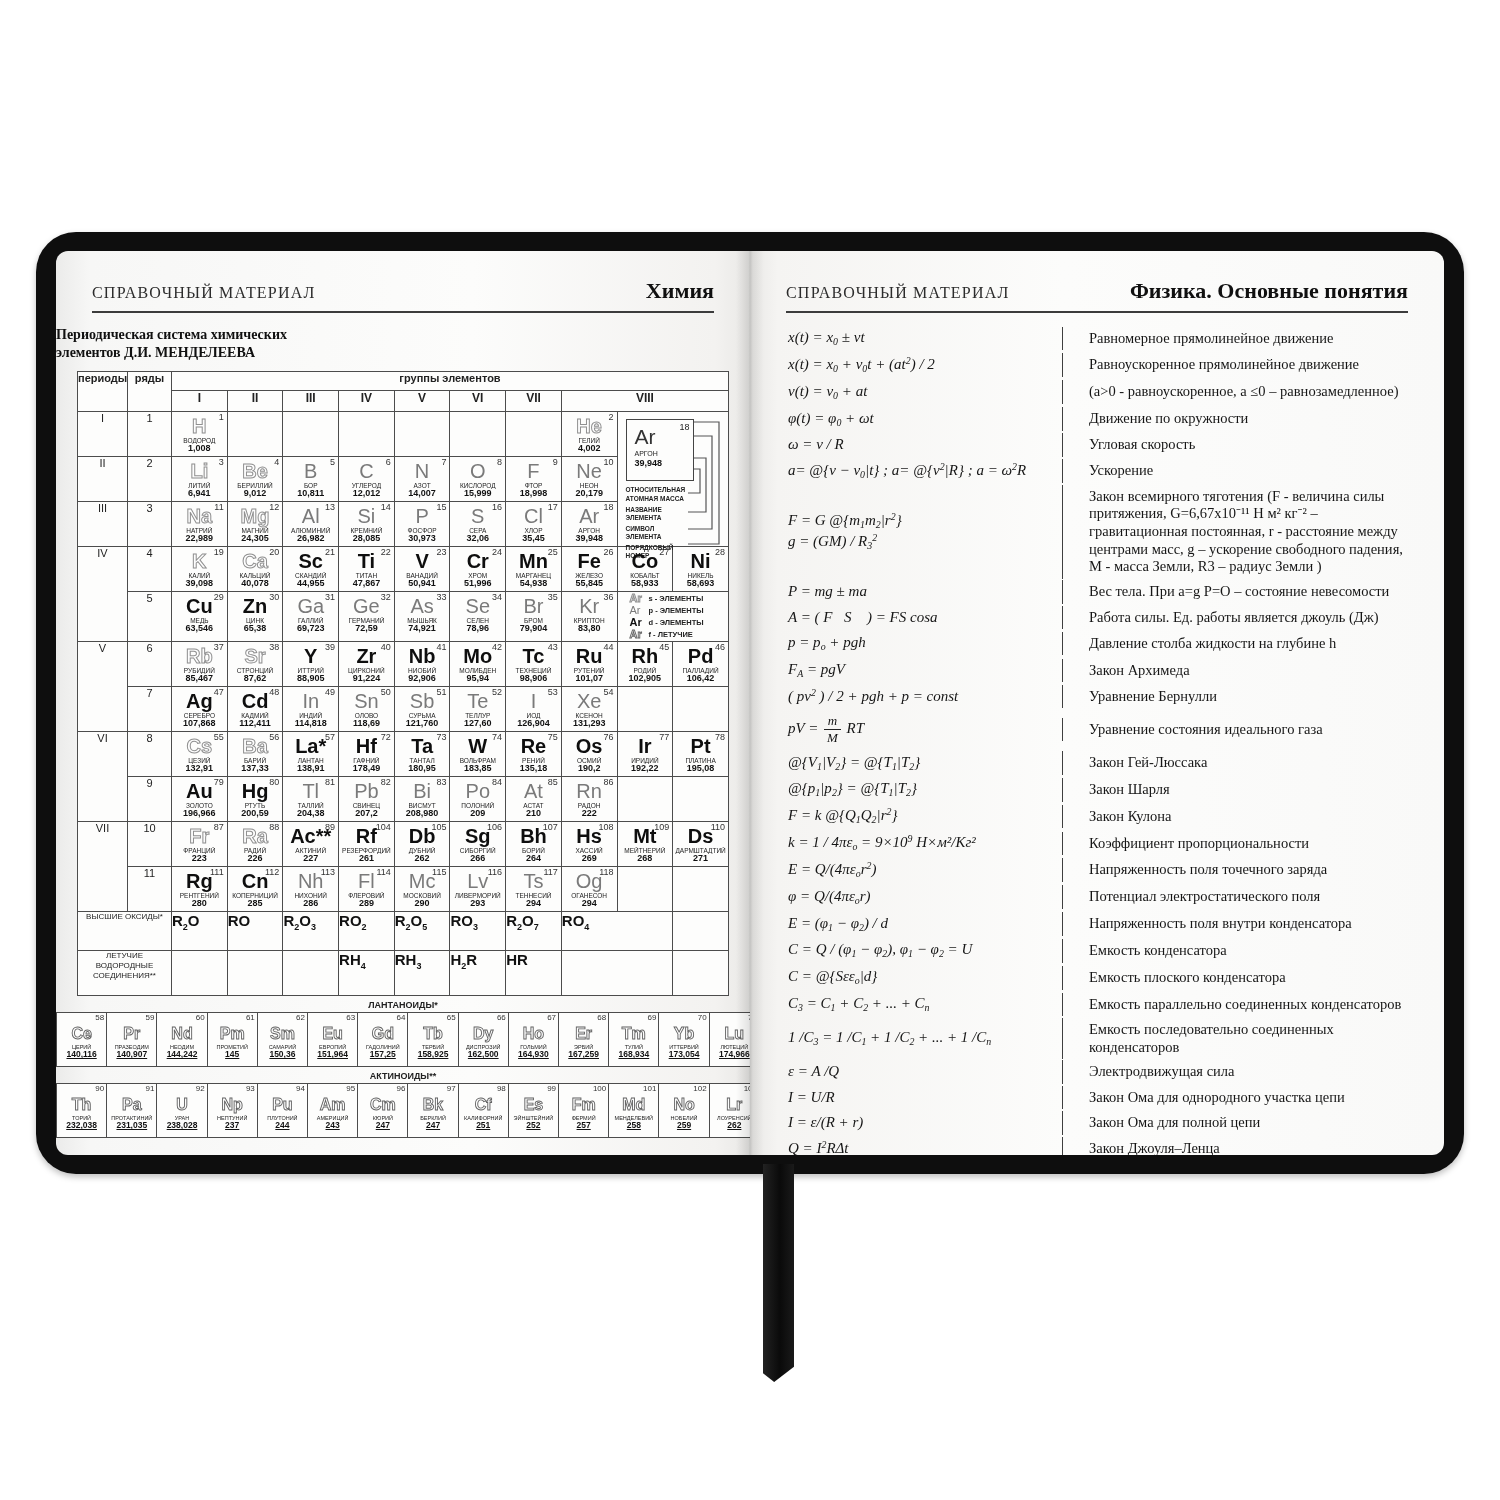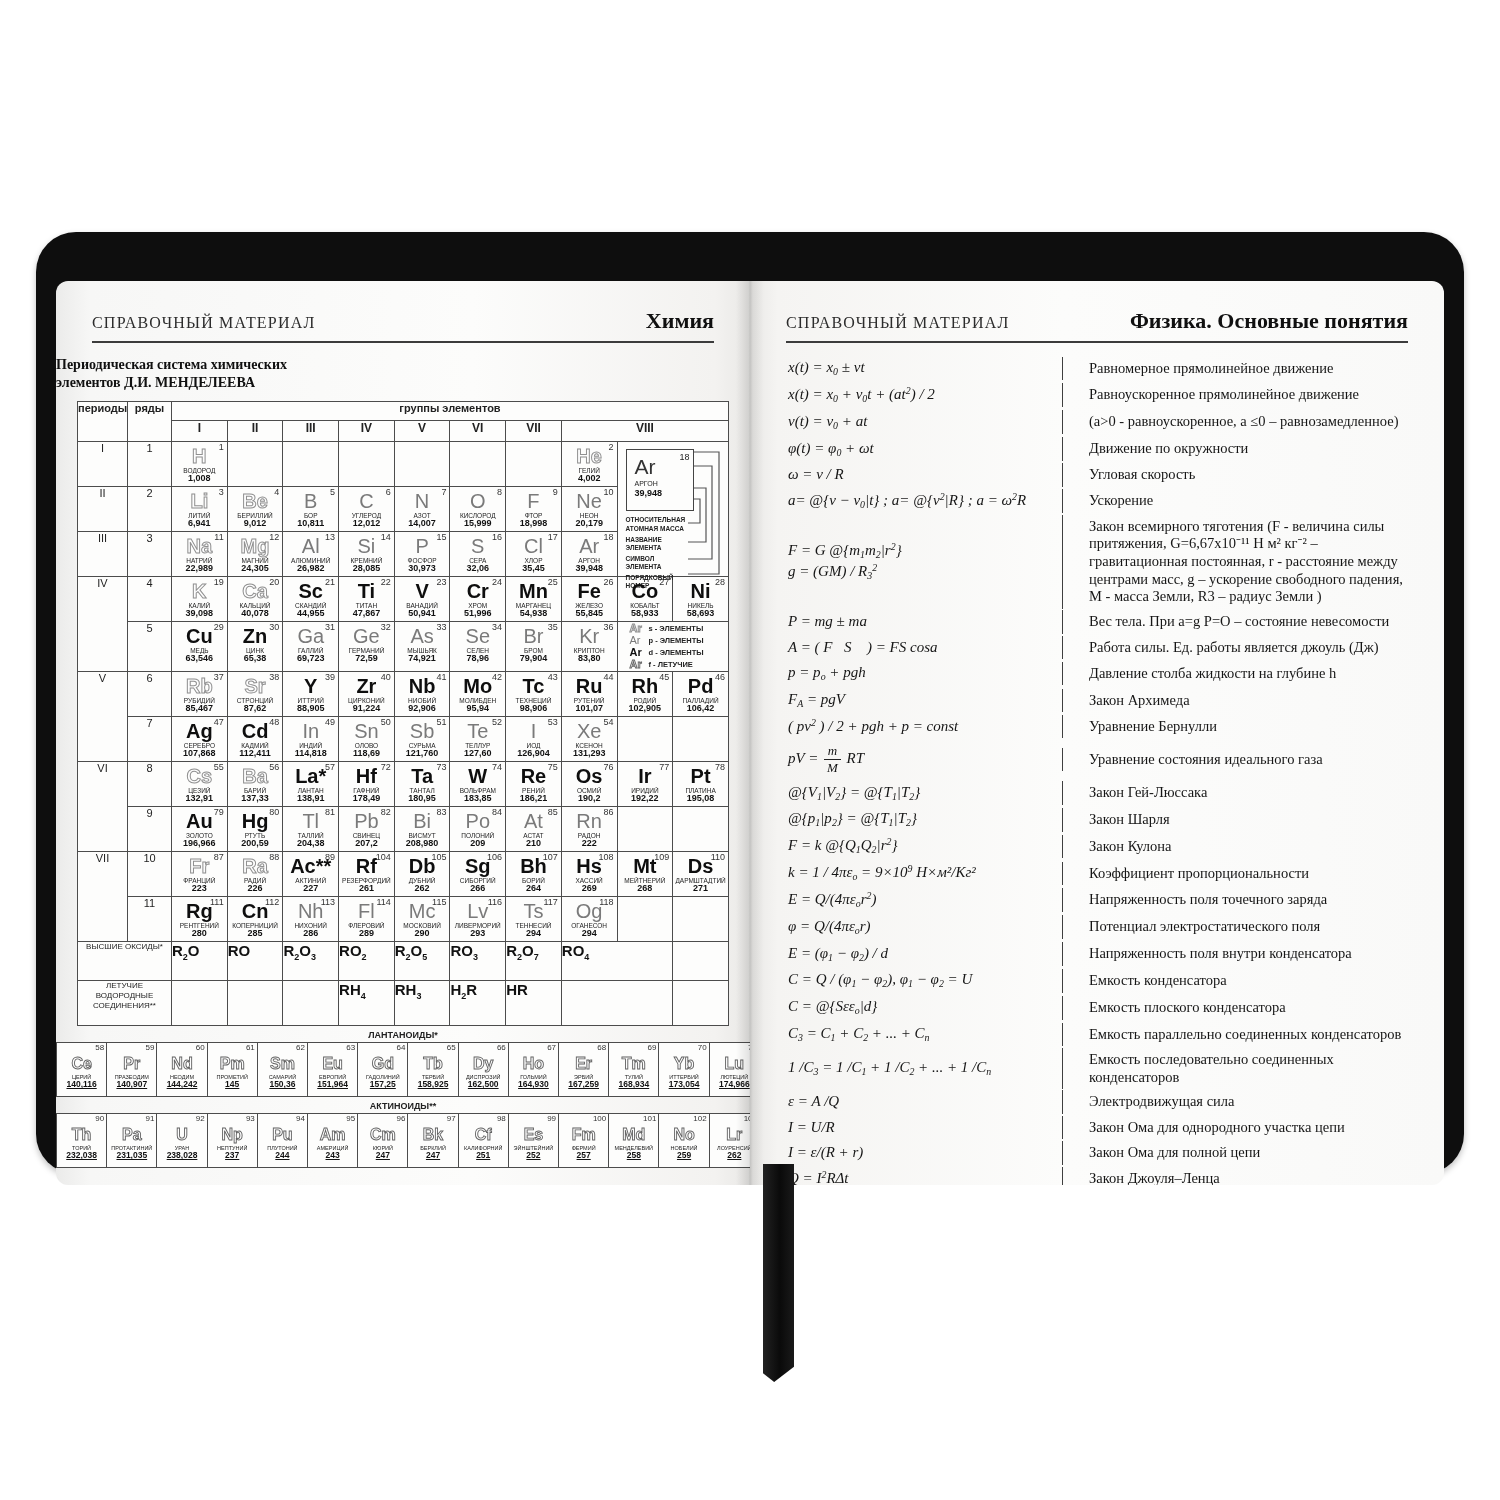--- a/index.html
+++ b/index.html
@@ -1,20 +1,20 @@
 <!DOCTYPE html>
 <html><head>
 <meta charset="utf-8">
 <style>
   html,body{margin:0;padding:0;background:#fff;}
   .photo{position:relative;width:1500px;height:1500px;background:#fff;overflow:hidden;
          font-family:"Liberation Sans",sans-serif;}
   .cover{position:absolute;left:36px;top:232px;width:1428px;height:942px;background:#0e0e0e;
          border-radius:40px;box-shadow:0 3px 6px rgba(0,0,0,.25);}
-  .pages{position:absolute;left:56px;top:251px;width:1388px;height:904px;display:flex;margin-top:30px;}
+  .pages{position:absolute;left:56px;top:251px;width:1388px;height:904px;display:flex;}
   .page{width:50%;height:100%;position:relative;overflow:hidden;}
   .page.left{background:linear-gradient(90deg,#ebebea 0,#f7f7f6 5%,#fcfcfb 60%,#f3f2f0 95%,#e9e8e6 100%);border-radius:12px 0 0 12px;}
   .page.right{background:linear-gradient(90deg,#e9e8e6 0,#f5f4f2 4%,#fcfcfb 45%,#f9f9f8 100%);border-radius:0 12px 12px 0;}
   .fold{position:absolute;left:680px;top:0;width:28px;height:100%;
         background:linear-gradient(90deg,rgba(0,0,0,0),rgba(0,0,0,.10) 45%,rgba(0,0,0,.16) 50%,rgba(0,0,0,.07) 60%,rgba(0,0,0,0));}
   .ribbon{position:absolute;left:763px;top:1164px;width:31px;height:218px;
           background:linear-gradient(90deg,#222,#0a0a0a 55%,#1a1a1a);
           clip-path:polygon(0 0,100% 0,100% 93%,36% 100%,0 96%);}
   
   .phead{display:flex;justify-content:space-between;align-items:baseline;
@@ -570,21 +570,21 @@
               <td class="el d">
                 <span class="num">74</span>
                 <div class="sym">W</div>
                 <div class="nm">ВОЛЬФРАМ</div>
                 <div class="ms">183,85</div>
               </td>
               <td class="el d">
                 <span class="num">75</span>
                 <div class="sym">Re</div>
                 <div class="nm">РЕНИЙ</div>
-                <div class="ms">186,21</div>
+                <div class="ms">135,18</div>
               </td>
               <td class="el d">
                 <span class="num">76</span>
                 <div class="sym">Os</div>
                 <div class="nm">ОСМИЙ</div>
                 <div class="ms">190,2</div>
               </td>
               <td class="el d">
                 <span class="num">77</span>
                 <div class="sym">Ir</div>

